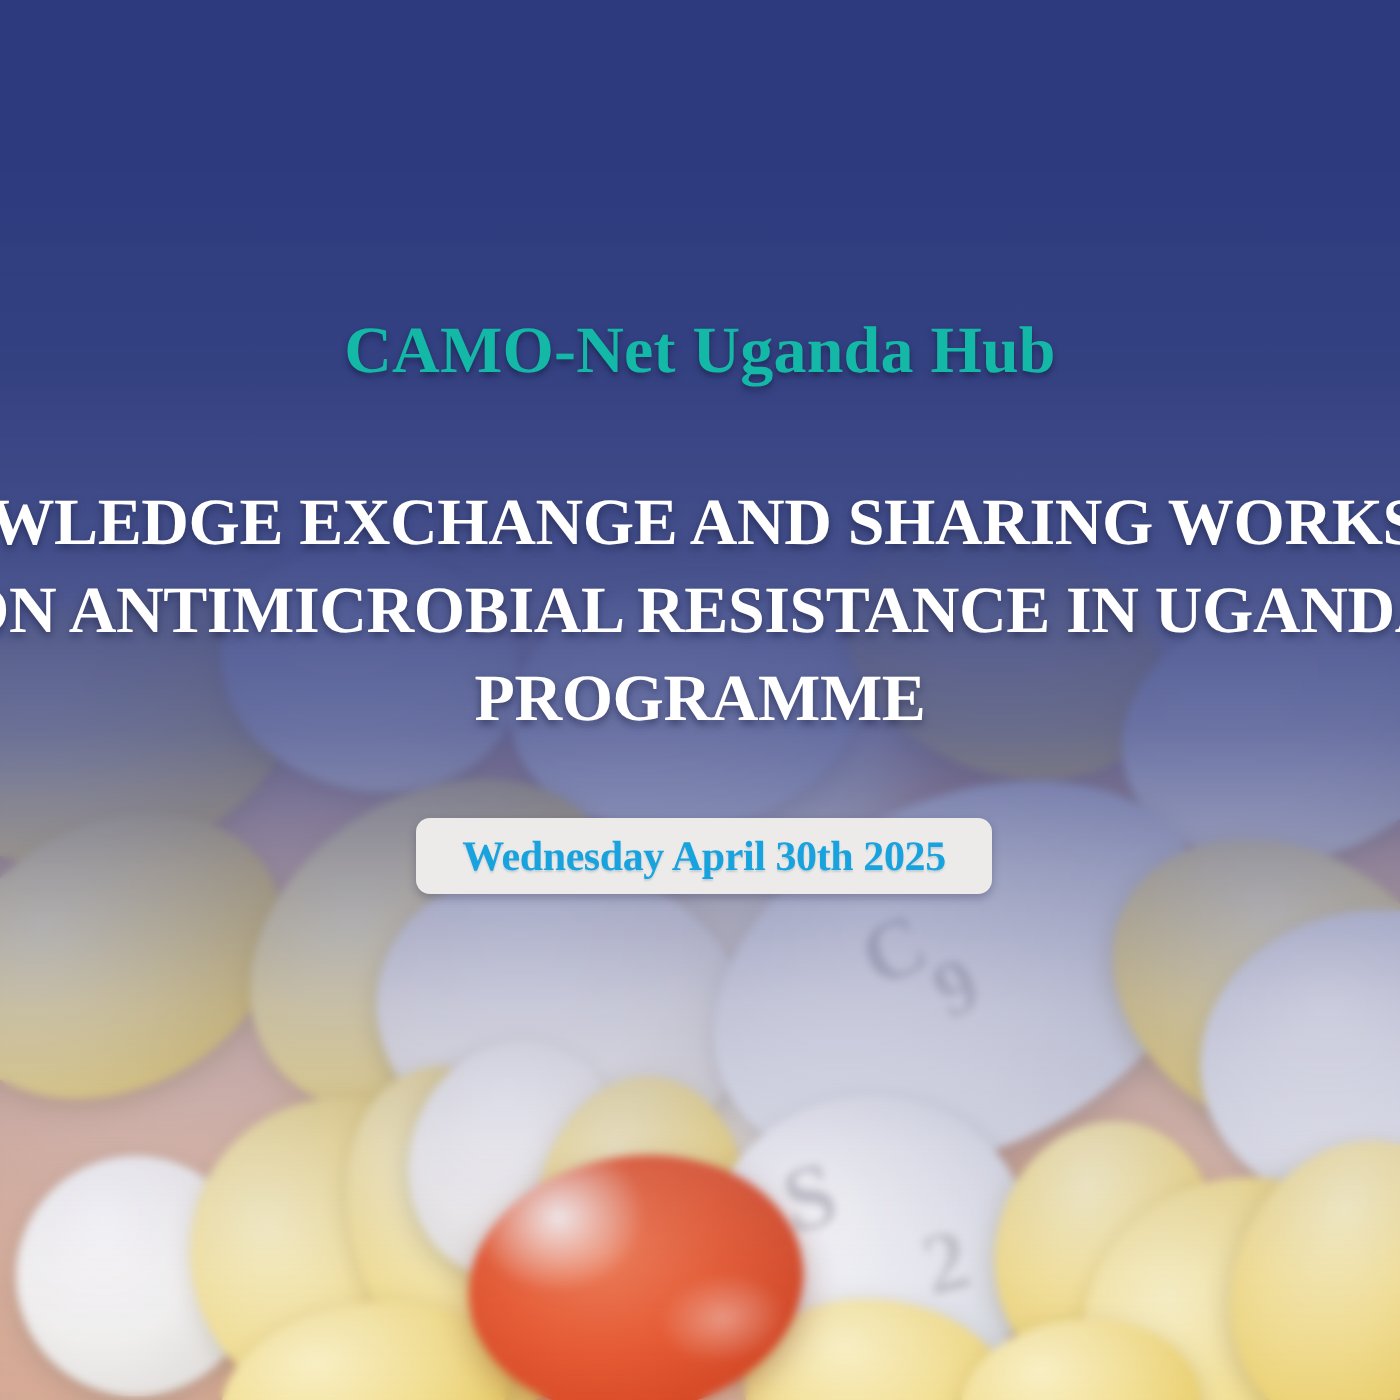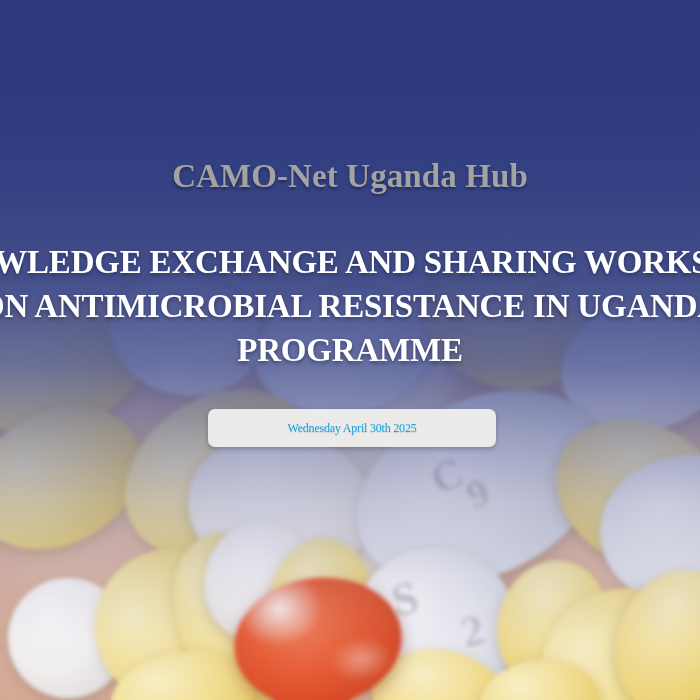--- a/index.html
+++ b/index.html
@@ -115,21 +115,21 @@
     inset: 0;
     z-index: 5;
   }
 
   #hub-title {
     position: absolute;
     top: 158px;
     left: 0;
     width: 700px;
     text-align: center;
-    color: #a3a3a3;
+    color: #14b8a6;
     font-size: 33px;
     font-weight: 700;
     letter-spacing: 0.1px;
     white-space: nowrap;
     text-shadow: 0 2px 3px rgba(16, 22, 56, 0.55);
   }
 
   #event-heading {
     position: absolute;
     top: 240px;
@@ -157,22 +157,22 @@
     height: 38px;
     border-radius: 7px;
     background: #edebe9;
     box-shadow: 0 2px 5px rgba(30, 34, 70, 0.30);
     display: flex;
     align-items: center;
     justify-content: center;
   }
   #date-badge-text {
     color: #19a3de;
-    font-size: 12px;
-    font-weight: 400;
+    font-size: 21px;
+    font-weight: 700;
     letter-spacing: -0.2px;
     white-space: nowrap;
     text-shadow: 0 1px 1px rgba(120, 150, 175, 0.35);
   }
 </style>
 </head>
 <body>
 
 <div id="hero-banner">
 

